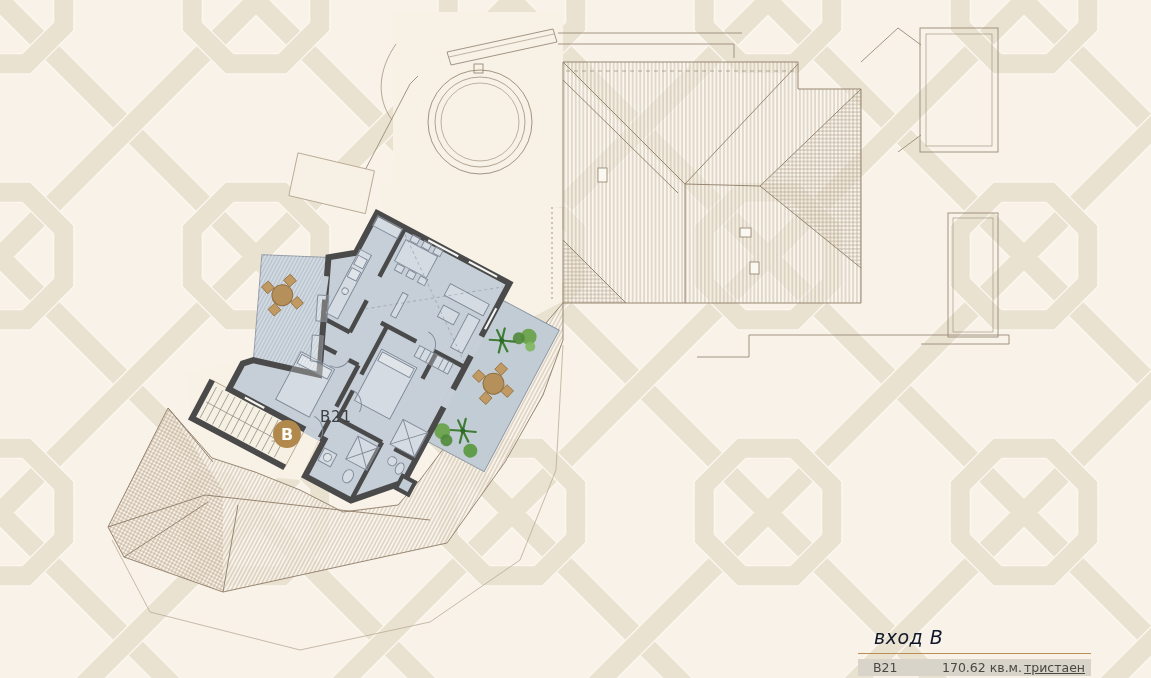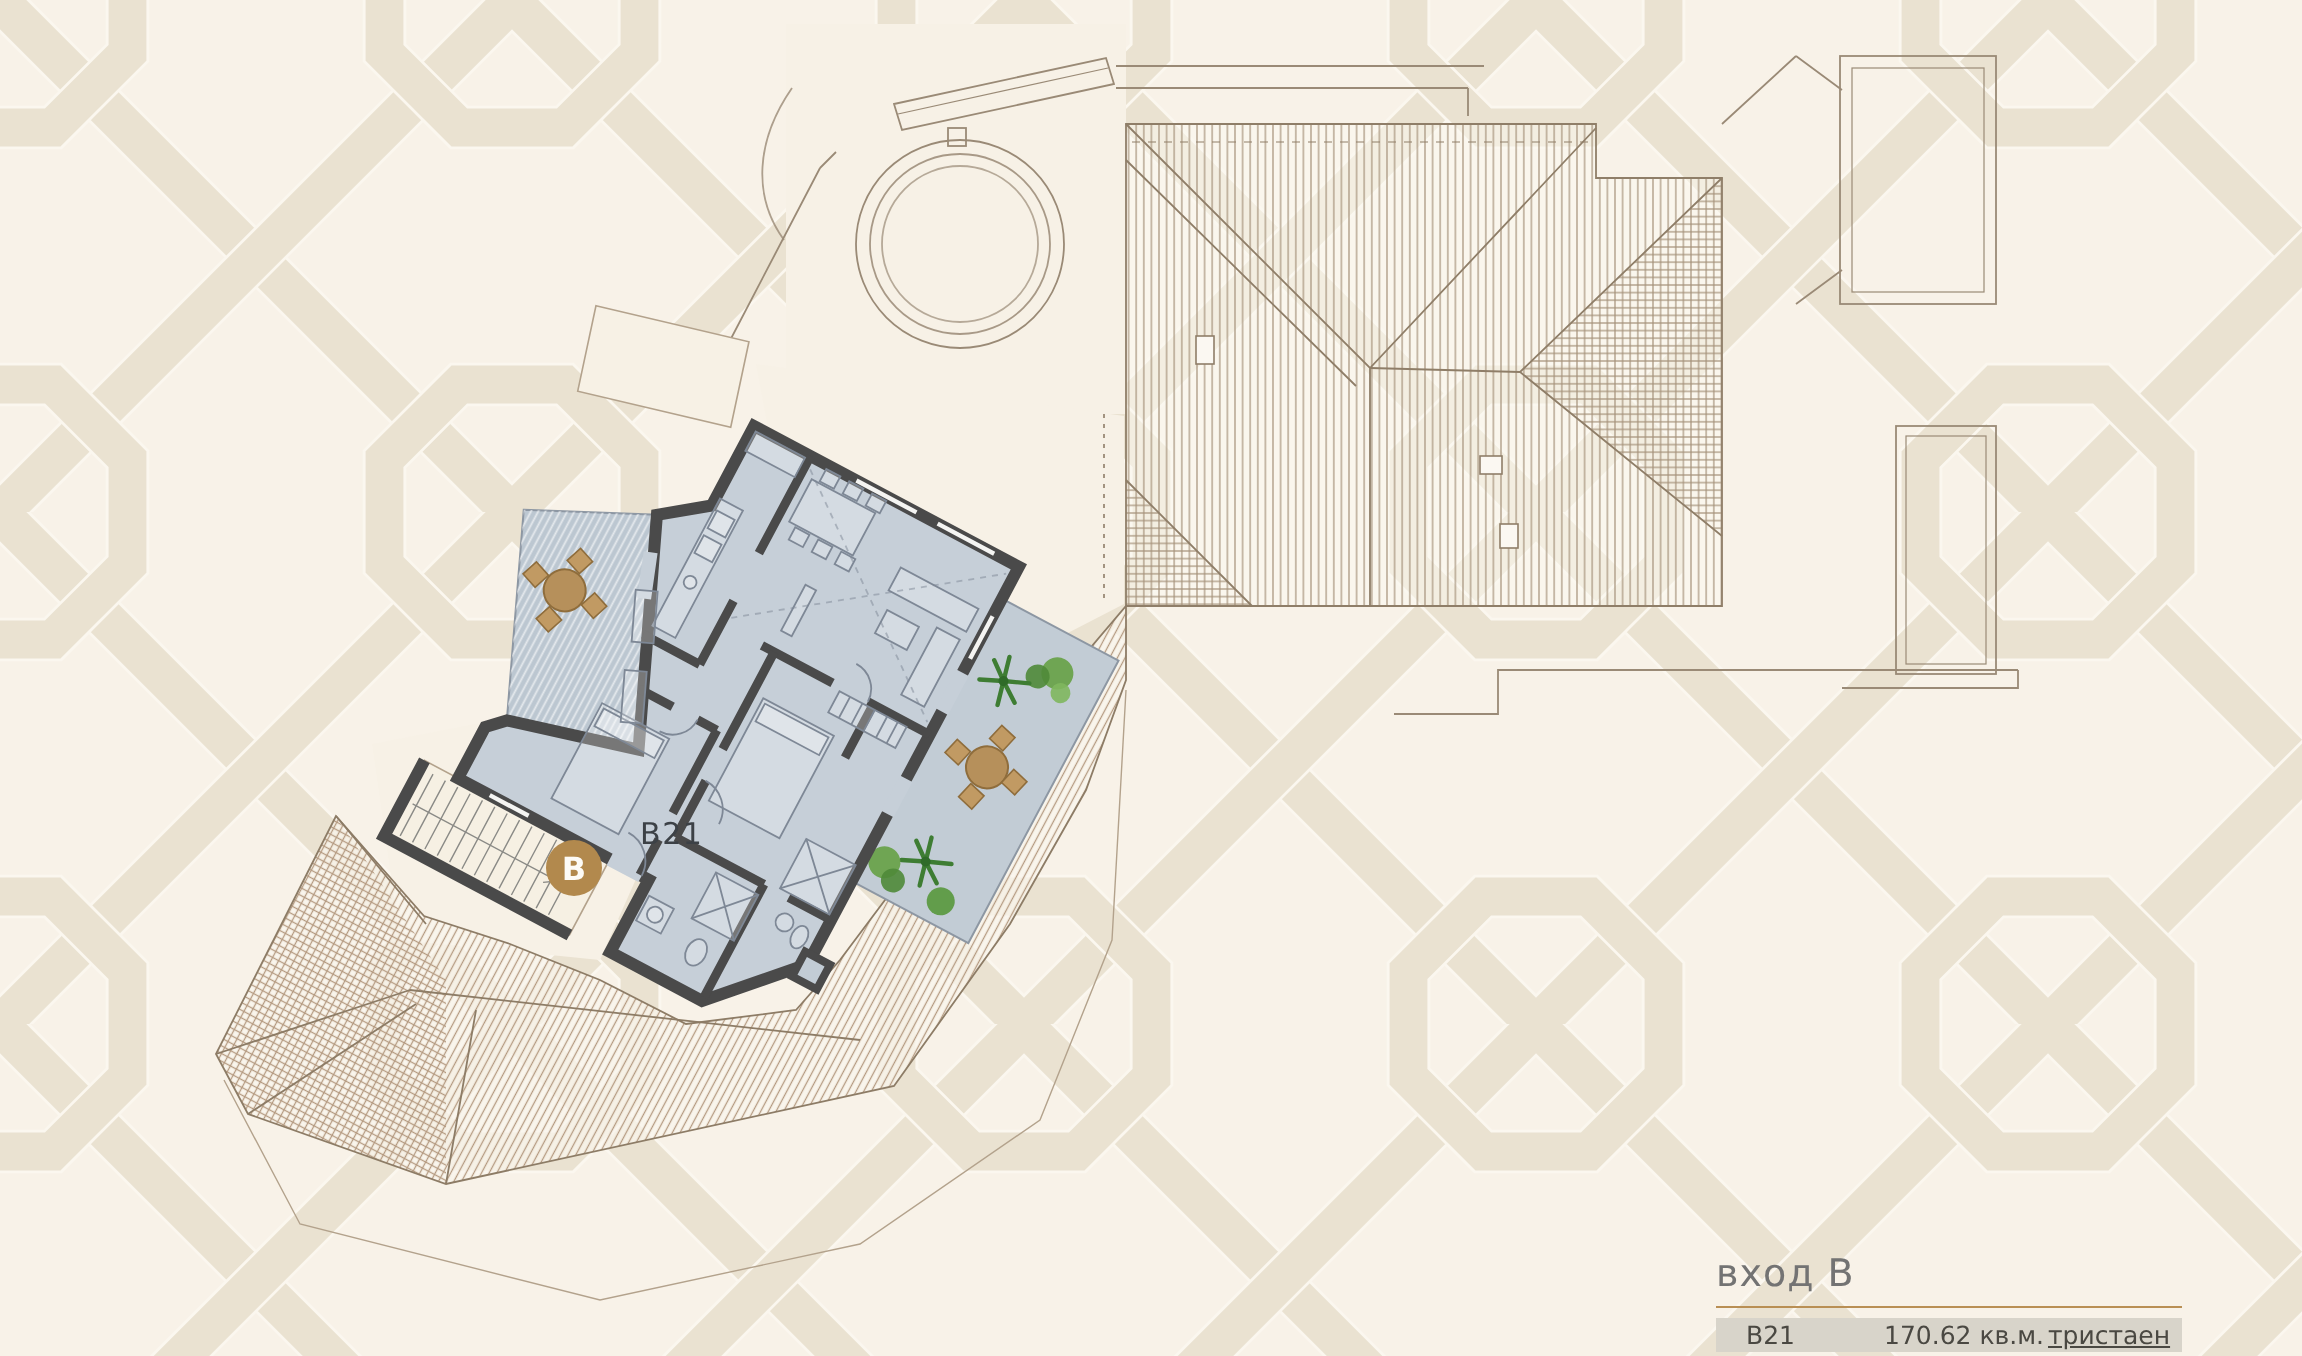--- a/index.html
+++ b/index.html
@@ -7,21 +7,21 @@
   .stage{position:relative;width:1151px;height:678px;overflow:hidden;background:#f8f2e8;}
   .stage svg{position:absolute;left:0;top:0;}
   
   .badge{position:absolute;left:273px;top:420px;width:28px;height:28px;border-radius:50%;
          background:#b2894d;color:#fdfbf6;display:flex;align-items:center;justify-content:center;
          font-size:16px;font-weight:bold;cursor:pointer;}
   .unit-label{position:absolute;left:320px;top:408px;font-size:15px;color:#3c4146;
               letter-spacing:0.8px;font-weight:500;}
   
   .legend{position:absolute;left:858px;top:626px;width:233px;}
-  .legend-title{font-size:19px;color:#737373;letter-spacing:0.5px;}
+  .legend-title{margin-left:16px;font-size:19px;color:#0f172a;letter-spacing:0.5px;font-style:italic;}
   .legend-rule{margin-top:5px;height:0;border-top:1.5px solid #b98f54;}
   .legend-row{position:relative;margin-top:5px;height:17px;background:#d8d4ca;cursor:pointer;}
   .legend-row span{position:absolute;top:1px;font-size:12.5px;color:#4a4842;line-height:16px;}
   .legend-row .u{left:15px;}
   .legend-row .a{left:84px;}
   .legend-row .t{left:166px;text-decoration:underline;}
 </style>
 </head>
 <body>
 

